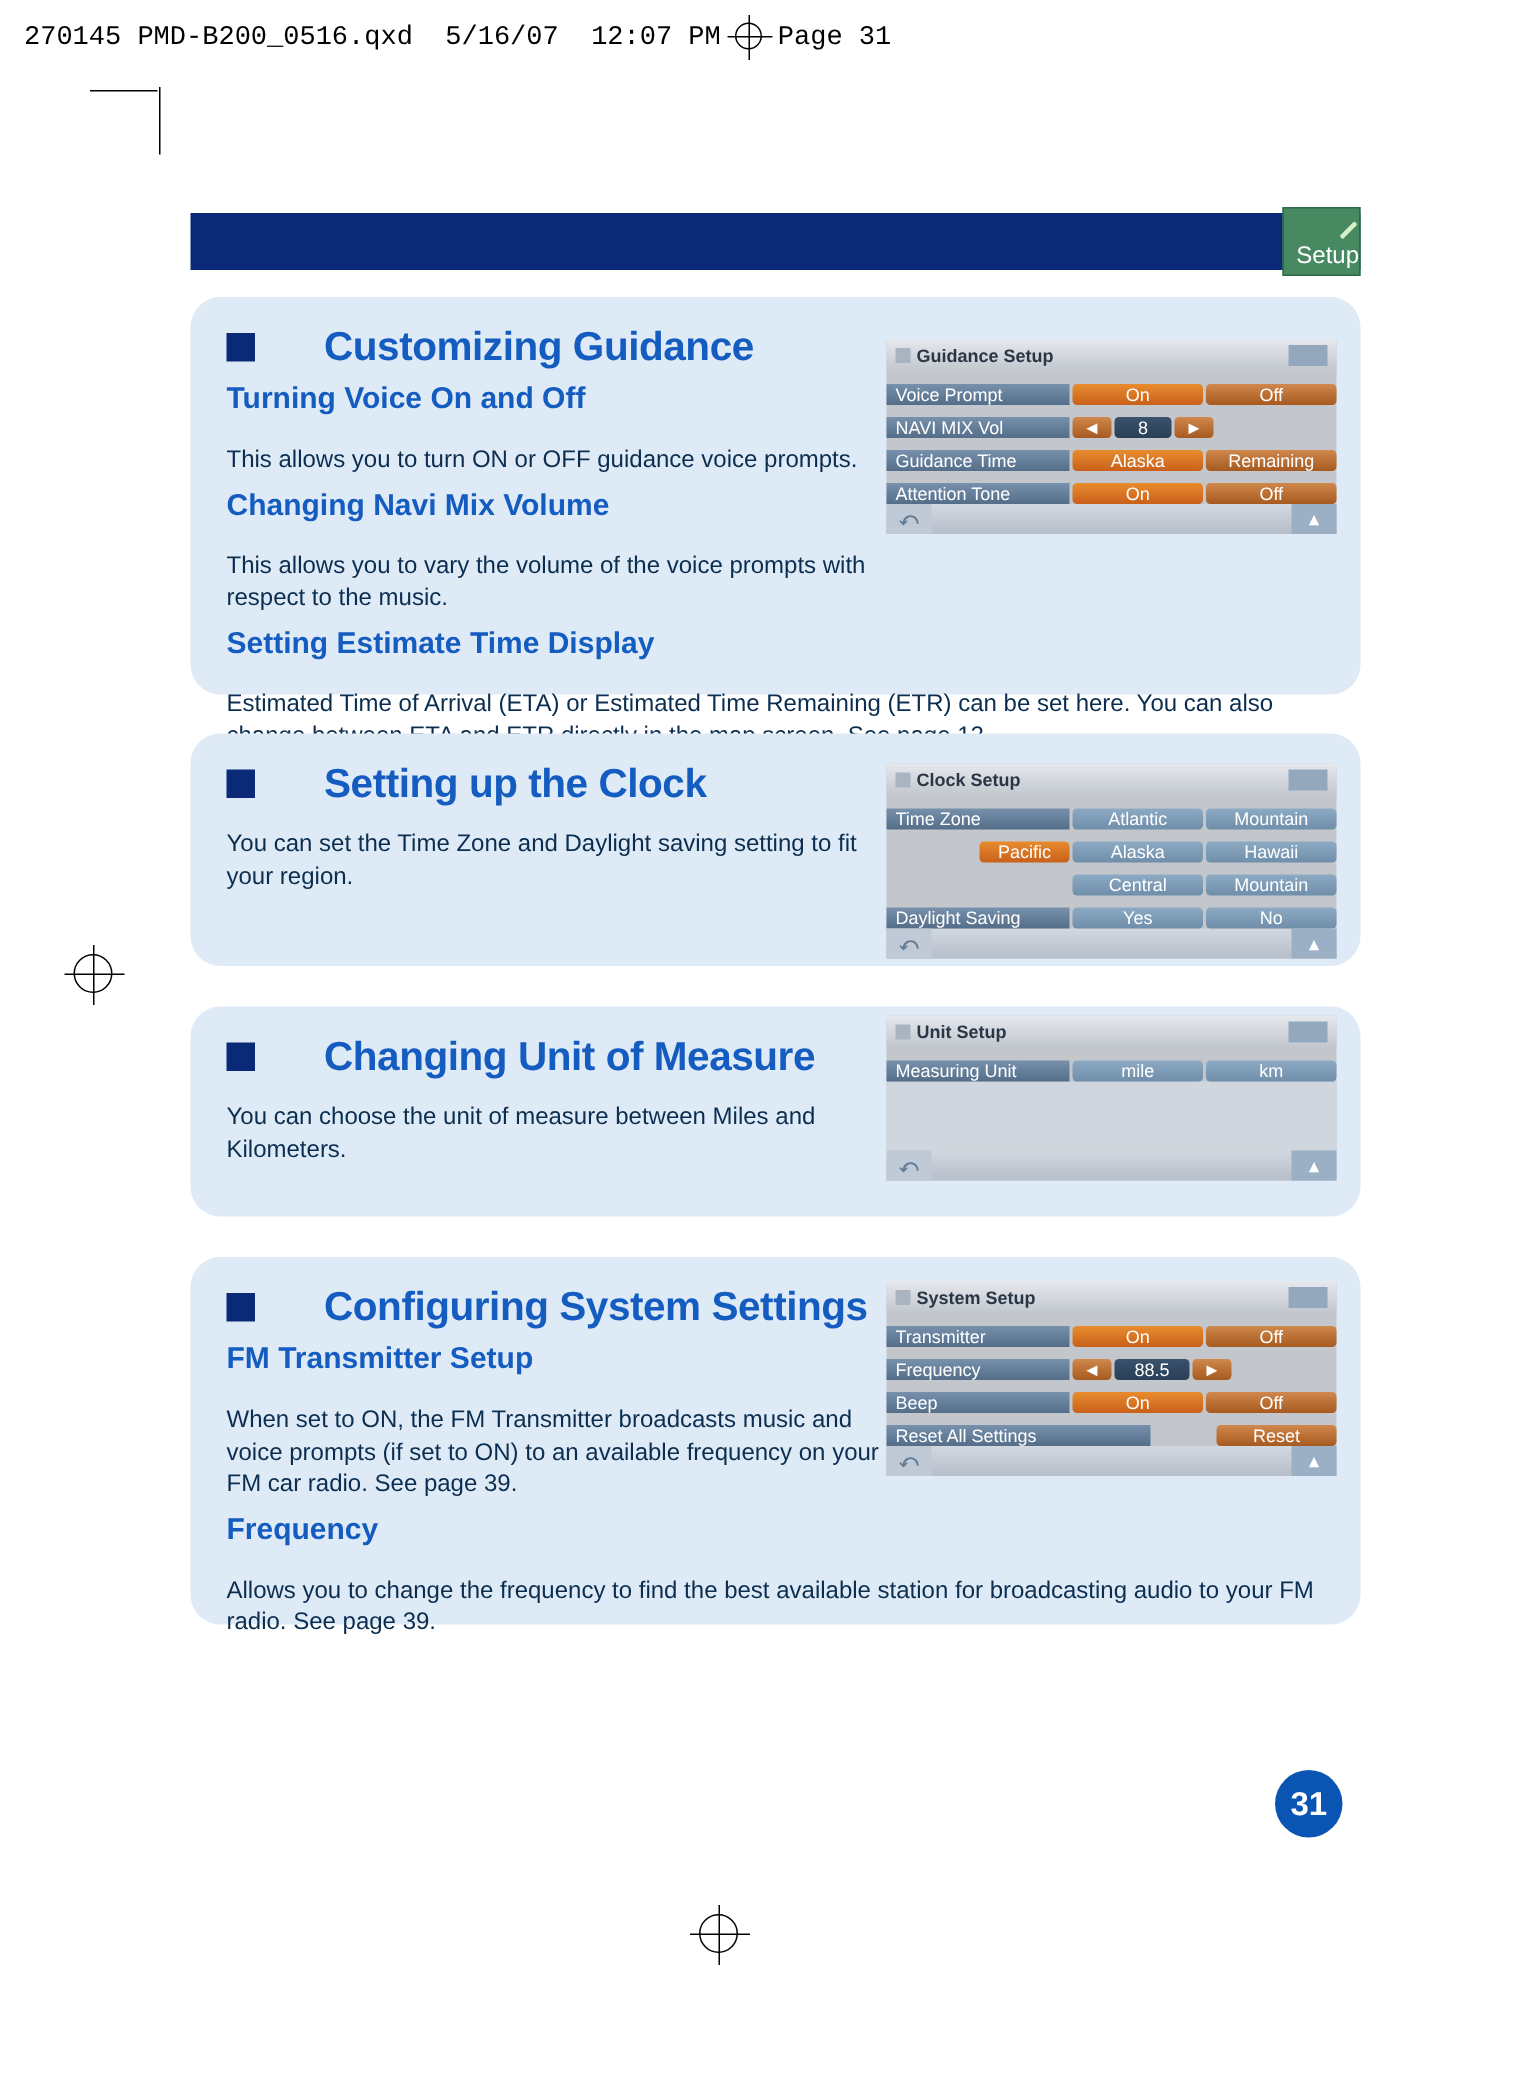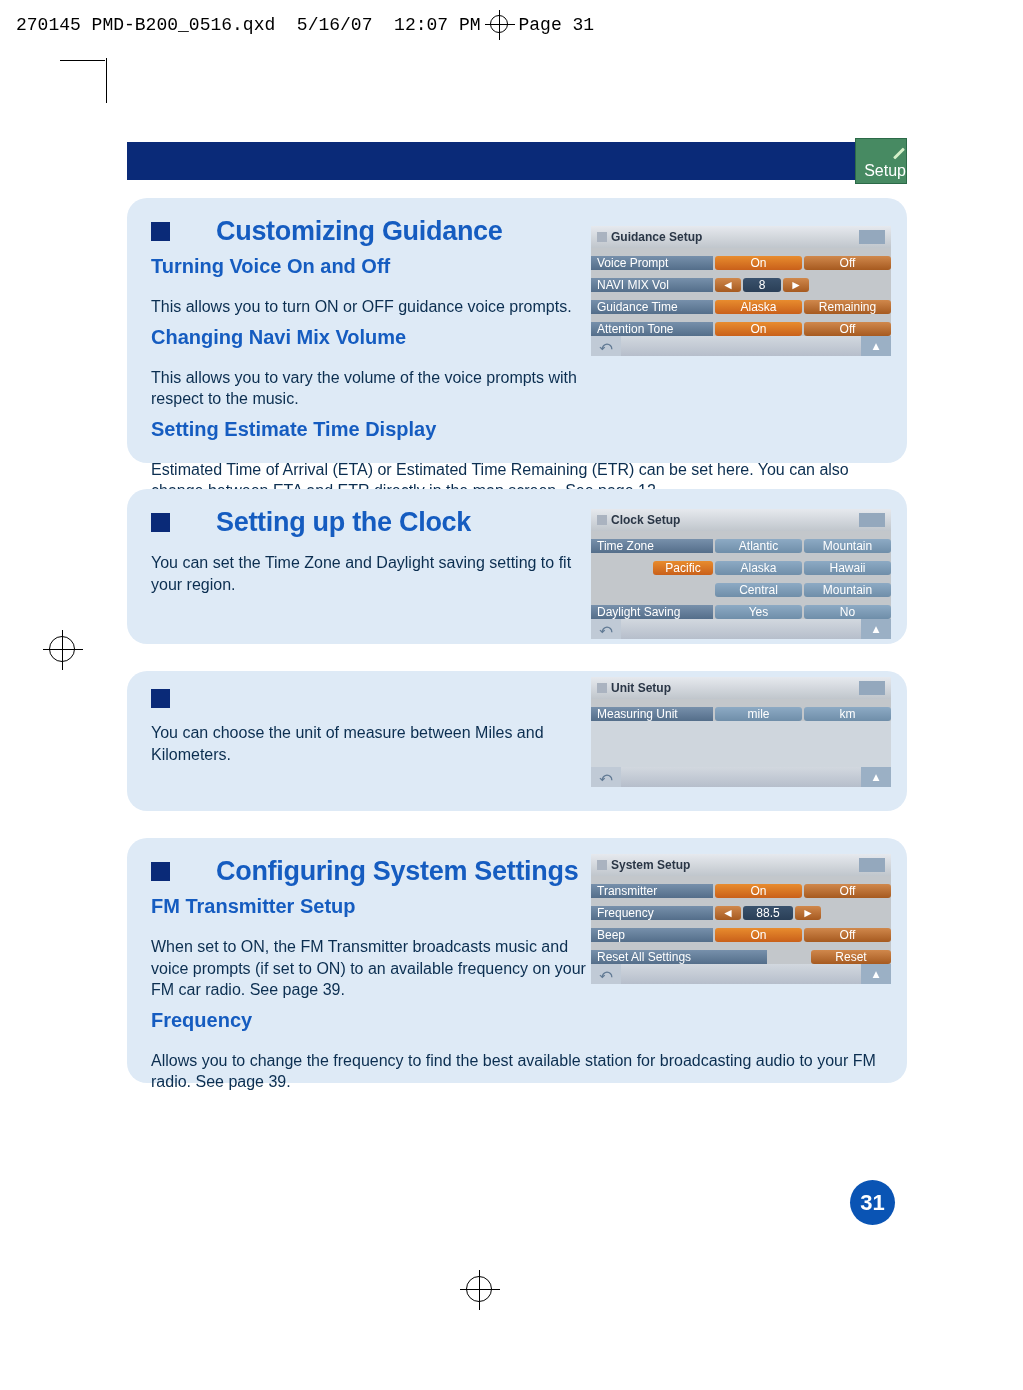--- a/index.html
+++ b/index.html
@@ -176,20 +176,21 @@
     <div class="ss-footer">
       <div class="back">⤺</div>
       <div class="fwd">▴</div>
     </div>
   </div>
 </div>
 
 <div class="card c3">
   <div class="title-row">
     <div class="sq-bullet"></div>
+    <div class="sec-title">Changing Unit of Measure</div>
   </div>
   <div class="txt-col med">
     <div class="body-txt" style="margin-top:14px;">You can choose the unit of measure between Miles and Kilometers.</div>
   </div>
   <div class="screenshot" style="top:6px;">
     <div class="ss-titlebar">
       <span class="ti-icon"></span>
       <span>Unit Setup</span>
       <span class="ti-right"></span>
     </div>

